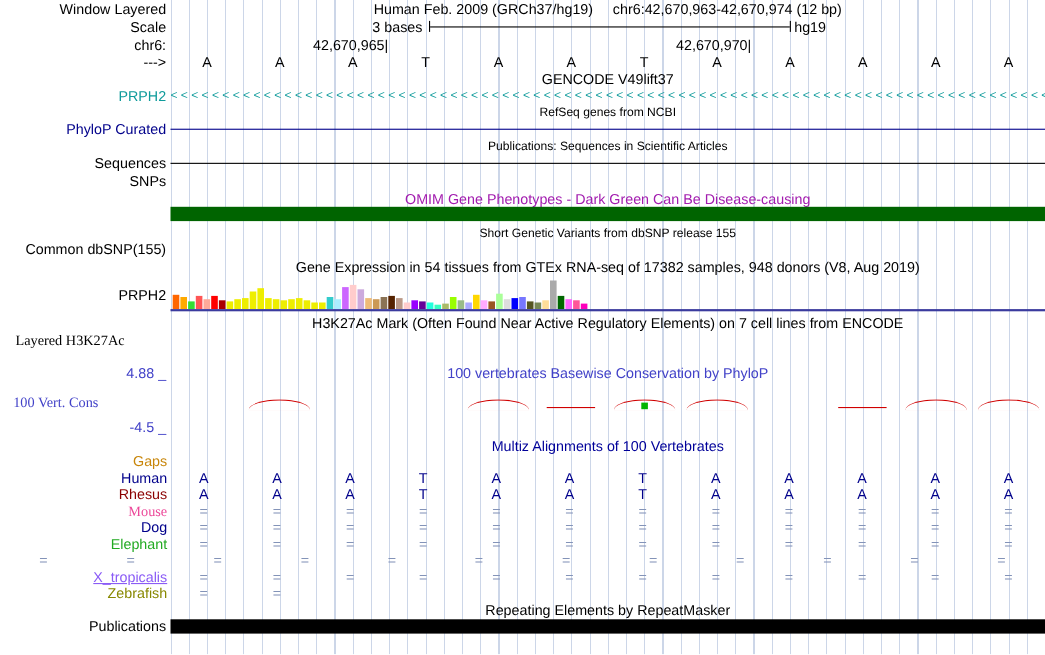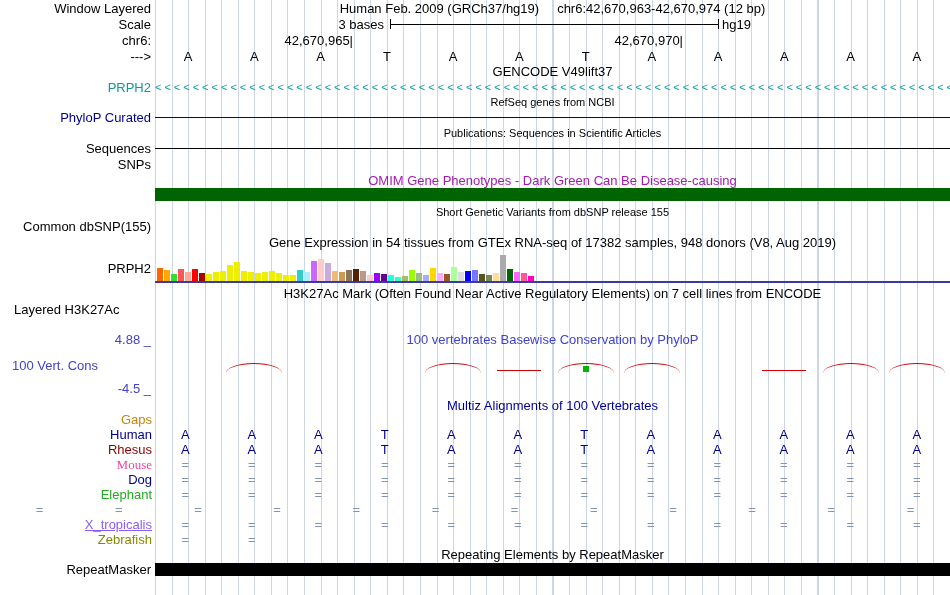--- a/index.html
+++ b/index.html
@@ -4,21 +4,21 @@
 <style>
   html,body{margin:0;padding:0;background:#fff;}
   .page{position:relative;width:950px;height:595px;background:#fff;overflow:hidden;
         font-family:"Liberation Sans",sans-serif;color:#000;}
   
   .grid{position:absolute;left:155px;top:0;width:795px;height:595px;
         background:repeating-linear-gradient(to right,#ccd6e8 0 1px,transparent 1px 16.5625px);}
   
   .rlbl{position:absolute;left:0;width:151px;text-align:right;font-size:13px;height:15px;
         line-height:15px;white-space:nowrap;}
-  .llbl{position:absolute;font-size:13px;height:15px;line-height:15px;white-space:nowrap;}
+  .llbl{position:absolute;font-size:13px;height:15px;line-height:15px;white-space:nowrap;font-family:Liberation Serif, serif;}
   
   .ctitle{position:absolute;left:155px;width:795px;text-align:center;font-size:13px;line-height:14px;white-space:nowrap;}
   .small{font-size:11px;}
   
   .header-center{position:absolute;left:155px;top:1px;width:795px;text-align:center;font-size:13px;line-height:15px;white-space:nowrap;}
   .header-center .pos{margin-left:18px;}
   .fivebases{position:absolute;top:17px;left:280px;width:104px;text-align:right;font-size:13px;line-height:15px;}
   .scalebar{position:absolute;left:390px;top:19px;width:327px;height:10px;
             border-left:1px solid #000;border-right:1px solid #000;
             background:linear-gradient(#000,#000) center/100% 1px no-repeat;}
@@ -343,15 +343,15 @@
           <span class="cell base"></span>
           <span class="cell base"></span>
           <span class="cell base"></span>
           <span class="cell base"></span>
           <span class="cell base"></span>
         </div>
       </div>
     </div>
 
   <div class="ctitle" style="top:548px">Repeating Elements by RepeatMasker</div>
-  <div class="rlbl" style="top:562px">RepeatMasker</div>
+  <div class="rlbl" style="top:562px">Publications</div>
   <div class="rm-bar"></div>
 </div>
 
 </body></html>

